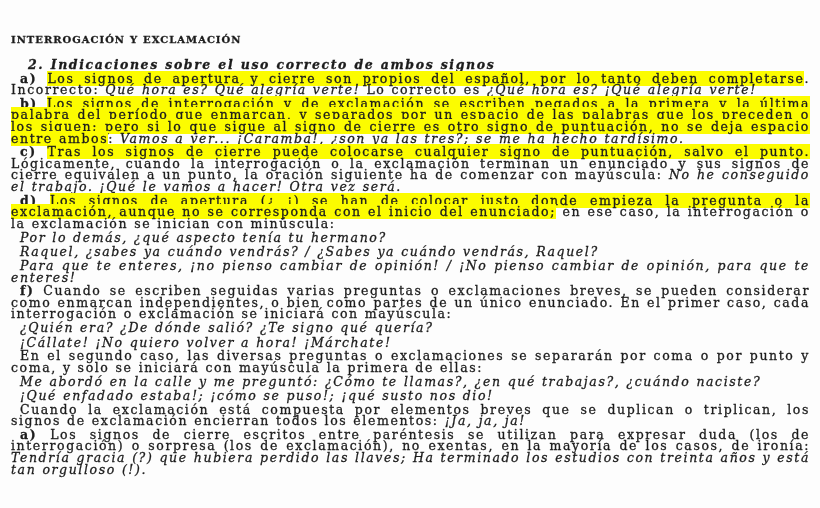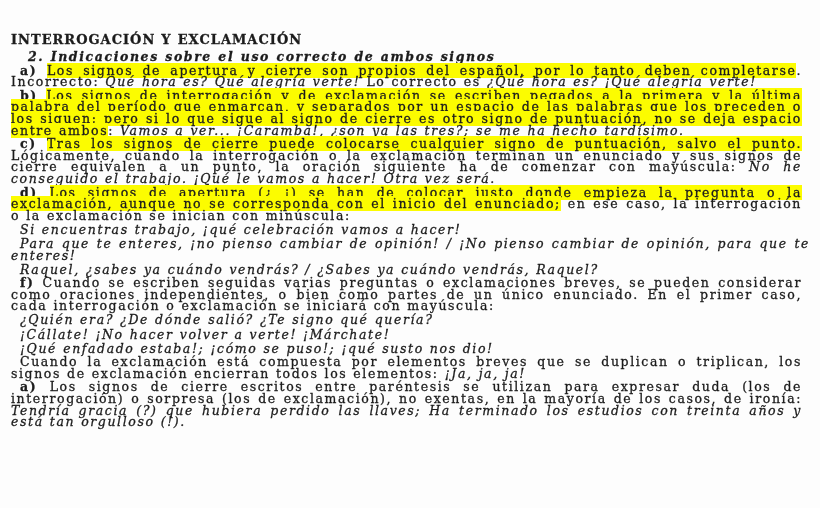--- a/index.html
+++ b/index.html
@@ -22,34 +22,34 @@
     width: 799px;
     font-family: "DejaVu Serif", "Liberation Serif", serif;
     font-size: 12.5px;
     line-height: 11.6px;
     letter-spacing: 1.6px;
     word-spacing: 0.5px;
     color: #1c1c1c;
     -webkit-text-stroke: 0.3px;
   }
   .h1 {
-    font-size: 13px;
+    font-size: 10px;
     font-weight: bold;
     letter-spacing: 1px;
     line-height: 11px;
-    margin: 0 0 6px 0;
+    margin: 0 0 14px 0;
   }
   .h2 {
     font-weight: bold;
     font-style: italic;
     text-indent: 17px;
     margin: 3px 0 2px 0;
   }
   .para {
-    margin: 2px 8px 0 0;
+    margin: 2px 0 0 0;
     text-indent: 9px;
     text-align: justify;
   }
   .example {
     margin: 2.5px 0 0 0;
     text-indent: 9px;
     font-style: italic;
     text-align: justify;
   }
   .seg-b { font-weight: bold; }
@@ -60,23 +60,25 @@
 <body style="background: rgb(253, 253, 253);">
 
 <div class="page">
   <div id="doc" style="color: rgb(28, 28, 28);">
       <div class="h1"><span class="seg-b">INTERROGACIÓN Y EXCLAMACIÓN</span></div>
       <div class="h2"><span class="seg-b seg-i">2. Indicaciones sobre el uso correcto de ambos signos</span></div>
       <p class="para"><span class="seg-b">a) </span><span class="seg-hl">Los signos de apertura y cierre son propios del español, por lo tanto deben completarse</span><span class="">. Incorrecto: </span><span class="seg-i">Qué hora es? Qué alegría verte!</span><span class=""> Lo correcto es </span><span class="seg-i">¿Qué hora es? ¡Qué alegría verte!</span></p>
       <p class="para"><span class="seg-b">b) </span><span class="seg-hl">Los signos de interrogación y de exclamación se escriben pegados a la primera y la última palabra del período que enmarcan, y separados por un espacio de las palabras que los preceden o los siguen; pero si lo que sigue al signo de cierre es otro signo de puntuación, no se deja espacio entre ambos</span><span class="">: </span><span class="seg-i">Vamos a ver... ¡Caramba!, ¿son ya las tres?; se me ha hecho tardísimo.</span></p>
       <p class="para"><span class="seg-b">c) </span><span class="seg-hl">Tras los signos de cierre puede colocarse cualquier signo de puntuación, salvo el punto.</span><span class=""> Lógicamente, cuando la interrogación o la exclamación terminan un enunciado y sus signos de cierre equivalen a un punto, la oración siguiente ha de comenzar con mayúscula: </span><span class="seg-i">No he conseguido el trabajo. ¡Qué le vamos a hacer! Otra vez será.</span></p>
       <p class="para"><span class="seg-b">d) </span><span class="seg-hl">Los signos de apertura (¿ ¡) se han de colocar justo donde empieza la pregunta o la exclamación, aunque no se corresponda con el inicio del enunciado;</span><span class=""> en ese caso, la interrogación o la exclamación se inician con minúscula:</span></p>
-      <p class="example"><span class="seg-i">Si encuentras trabajo, ¡qué celebración vamos a hacer!</span></p>
+      <p class="example"><span class="seg-i">Por lo demás, ¿qué aspecto tenía tu hermano?</span></p>
+      <p class="example"><span class="seg-i">Raquel, ¿sabes ya cuándo vendrás? / ¿Sabes ya cuándo vendrás, Raquel?</span></p>
       <p class="example"><span class="seg-i">Para que te enteres, ¡no pienso cambiar de opinión! / ¡No pienso cambiar de opinión, para que te enteres!</span></p>
-      <p class="example"><span class="seg-i">Raquel, ¿sabes ya cuándo vendrás? / ¿Sabes ya cuándo vendrás, Raquel?</span></p>
-      <p class="para"><span class="seg-b">f) </span><span class="">Cuando se escriben seguidas varias preguntas o exclamaciones breves, se pueden considerar como oraciones independientes, o bien como partes de un único enunciado. En el primer caso, cada interrogación o exclamación se iniciará con mayúscula:</span></p>
+      <p class="para"><span class="seg-b">f) </span><span class="">Cuando se escriben seguidas varias preguntas o exclamaciones breves, se pueden considerar como enmarcan independientes, o bien como partes de un único enunciado. En el primer caso, cada interrogación o exclamación se iniciará con mayúscula:</span></p>
       <p class="example"><span class="seg-i">¿Quién era? ¿De dónde salió? ¿Te signo qué quería?</span></p>
-      <p class="example"><span class="seg-i">¡Cállate! ¡No hacer volver a verte! ¡Márchate!</span></p>
+      <p class="example"><span class="seg-i">¡Cállate! ¡No quiero volver a hora! ¡Márchate!</span></p>
+      <p class="para"><span class="">En el segundo caso, las diversas preguntas o exclamaciones se separarán por coma o por punto y coma, y solo se iniciará con mayúscula la primera de ellas:</span></p>
+      <p class="example"><span class="seg-i">Me abordó en la calle y me preguntó: ¿Cómo te llamas?, ¿en qué trabajas?, ¿cuándo naciste?</span></p>
       <p class="example"><span class="seg-i">¡Qué enfadado estaba!; ¡cómo se puso!; ¡qué susto nos dio!</span></p>
       <p class="para"><span class="">Cuando la exclamación está compuesta por elementos breves que se duplican o triplican, los signos de exclamación encierran todos los elementos: </span><span class="seg-i">¡Ja, ja, ja!</span></p>
       <p class="para"><span class="seg-b">a) </span><span class="">Los signos de cierre escritos entre paréntesis se utilizan para expresar duda (los de interrogación) o sorpresa (los de exclamación), no exentas, en la mayoría de los casos, de ironía: </span><span class="seg-i">Tendría gracia (?) que hubiera perdido las llaves; Ha terminado los estudios con treinta años y está tan orgulloso (!).</span></p>
     </div>
 </div>
 
 </body></html>

